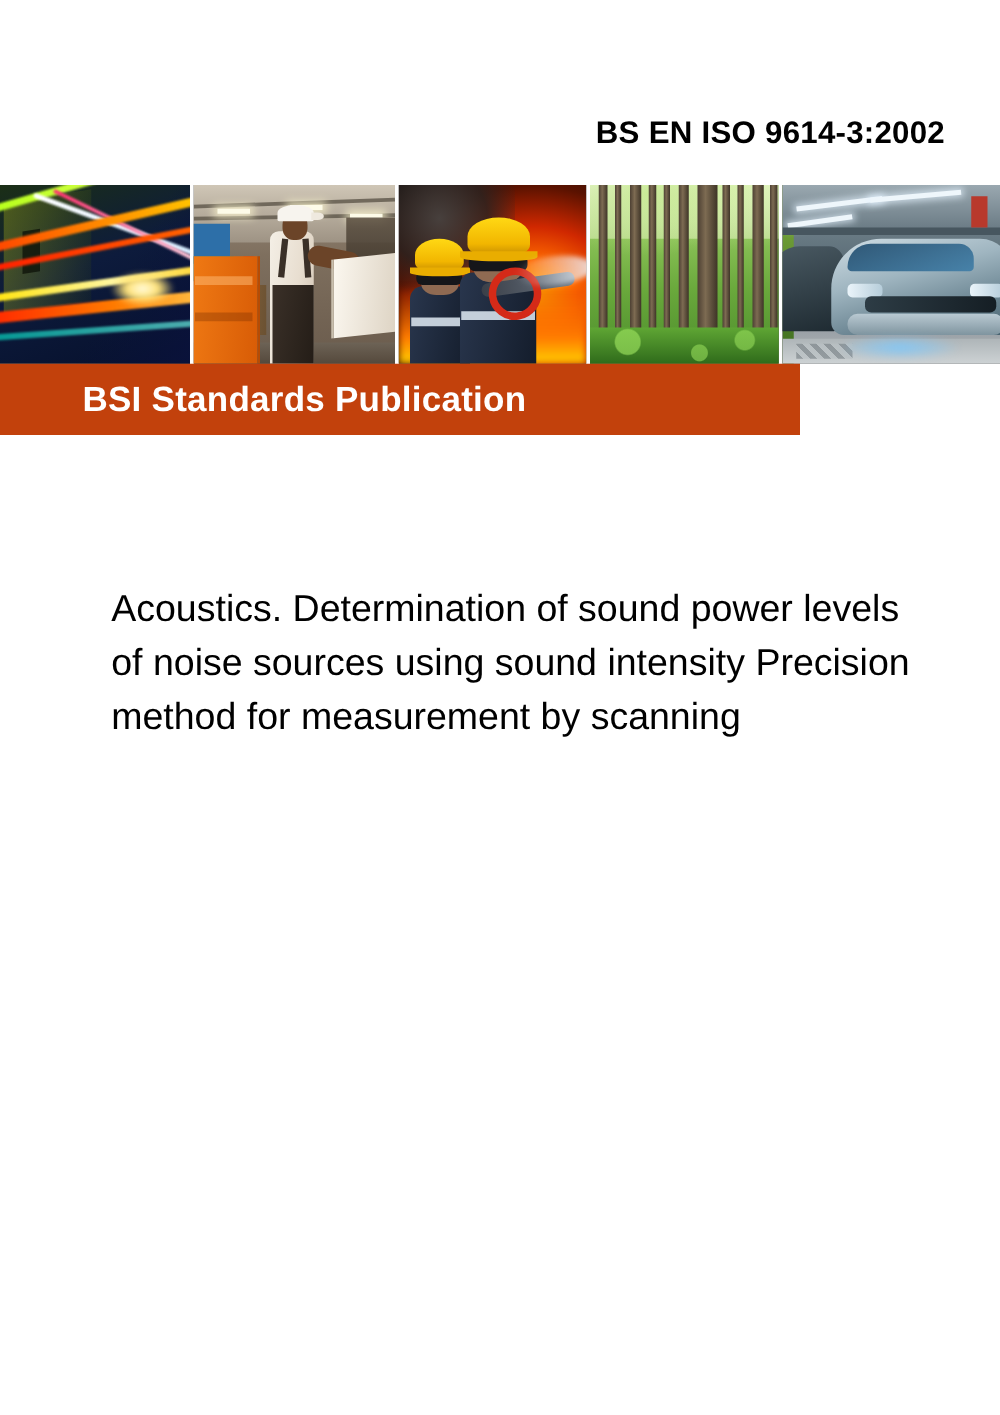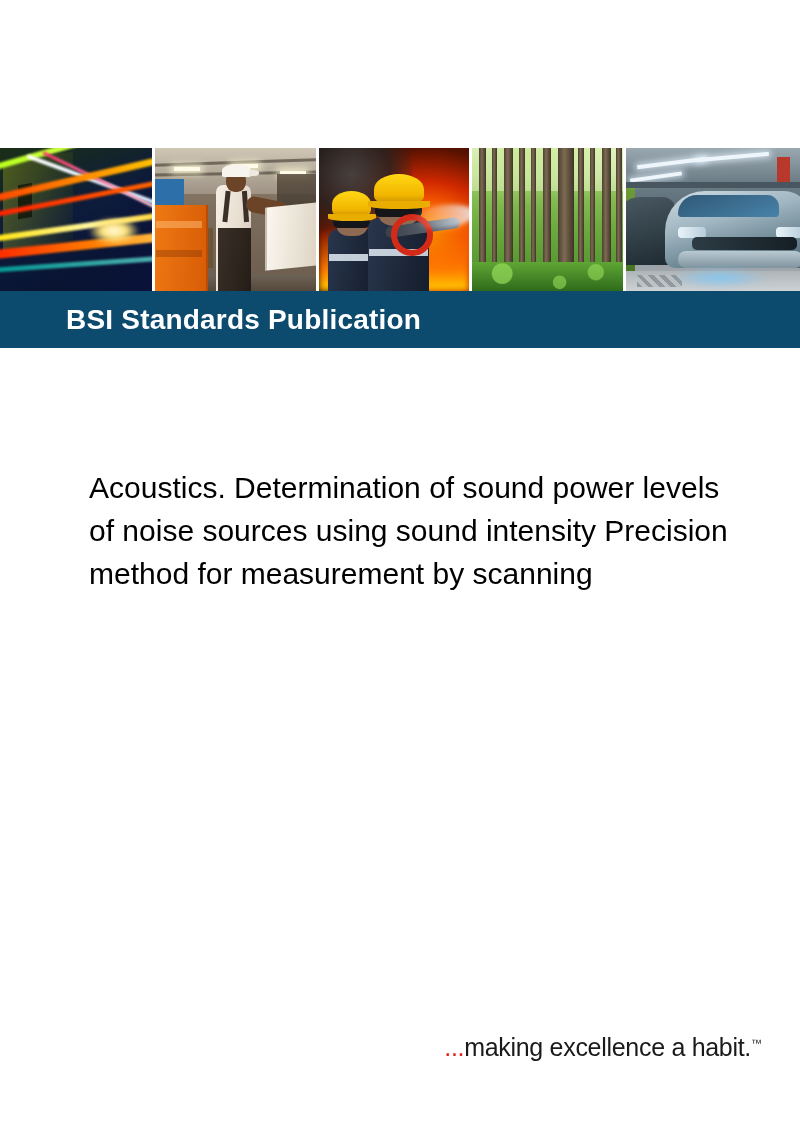--- a/index.html
+++ b/index.html
@@ -217,23 +217,23 @@
   .fac-floor::after { content:""; position:absolute; left:6%; top:20%; width:26%; height:60%;
     background: repeating-linear-gradient(45deg,#7e868b 0 4px, #b9c0c3 4px 8px); opacity:.7; }
   .green-edge { position:absolute; left:0; top:0; width:5%; height:100%;
     background: linear-gradient(180deg,#7fae3e,#3d6b1f); }
 
   
   .red-banner {
     position: absolute;
     top: 291px;
     left: 0;
-    width: 800px;
+    width: 640px;
     height: 57px;
-    background: #0c4a6e;
+    background: #c2410c;
   }
   .banner-title {
     position: absolute;
     left: 66px;
     top: 13px;
     color: #ffffff;
     font-family: "Liberation Sans", sans-serif;
     font-size: 28px;
     font-weight: 600;
     letter-spacing: 0.2px;
@@ -284,20 +284,21 @@
     font-size: 11px;
     vertical-align: super;
     letter-spacing: 0;
   }
 </style>
 </head>
 <body>
 
 <div class="page">
 
+  <div class="std-ref">BS EN ISO 9614-3:2002</div>
 
   <div class="photo-strip">
 
     <div class="photo-panel p1">
       <div class="trails">
         <div class="bldg"></div>
         <div class="streak s-e"></div>
         <div class="streak s-f"></div>
         <div class="streak s-g"></div>
         <div class="streak s-a"></div>
@@ -405,15 +406,14 @@
     <div class="banner-title">BSI Standards Publication</div>
   </div>
 
   <div class="doc-title">
     <span class="tline">Acoustics. Determination of sound power levels</span>
     <span class="tline">of noise sources using sound intensity Precision</span>
     <span class="tline">method for measurement by scanning</span>
   </div>
 
 
-  <div class="tagline"><span class="dots">...</span><span>making excellence a habit</span><span>.</span><span class="tm">™</span></div>
 
 </div>
 
 </body></html>

